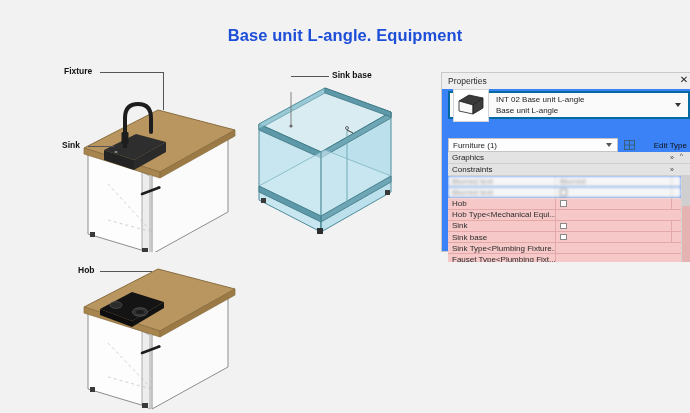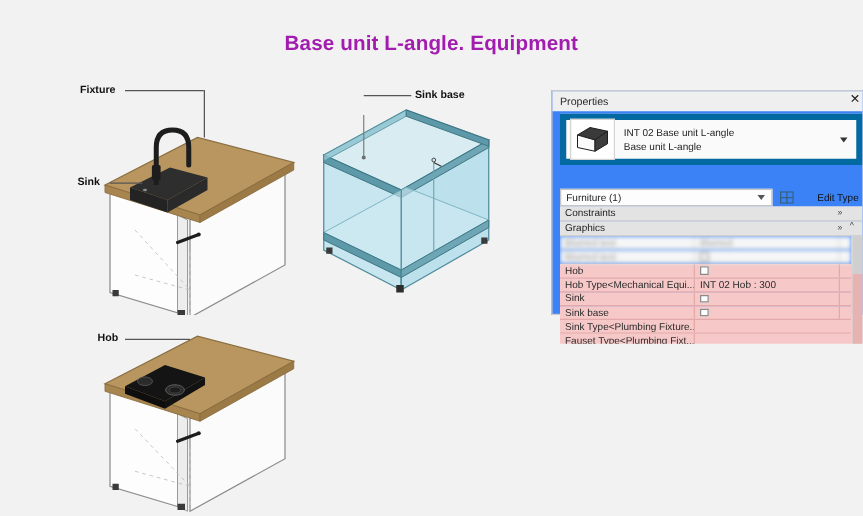--- a/index.html
+++ b/index.html
@@ -9,21 +9,21 @@
     font-family:"Liberation Sans", sans-serif;
     position:relative;
     color:#1a1a1a;
   }
 
   
   #page-title{
     position:absolute; top:26px; left:0; width:690px;
     text-align:center;
     font-size:16.5px; font-weight:700; letter-spacing:.1px;
-    color:#a21caf;
+    color:#1d4ed8;
   }
 
   
   .callout-label{
     position:absolute;
     font-size:8.5px; font-weight:700; color:#111;
     white-space:nowrap;
   }
   .leader{ position:absolute; background:#555; }
   .leader.h{ height:1px; }
@@ -46,23 +46,23 @@
     font-size:8.5px; color:#2a2a2a;
     background:#efefef;
   }
   #prop-close{
     position:absolute; right:7px; top:2px;
     width:10px; height:10px; line-height:10px; text-align:center;
     font-size:10px; color:#222; font-weight:400; cursor:pointer;
   }
   #type-selector{
     margin:2px 6px 0 6px;
-    height:41px;
+    height:28px;
     background:#fafafa;
-    border:5px solid #0369a1;
+    border:2px solid #0369a1;
     display:flex; align-items:center;
     position:relative;
   }
   #type-thumb{
     width:36px; height:33px; margin-left:3px;
     background:#fff; border:1px solid #d4d4d4;
     display:flex; align-items:center; justify-content:center;
   }
   #type-text{ margin-left:7px; line-height:11px; font-size:8px; color:#1d1d1d; }
   #type-dropdown-arrow{
@@ -296,27 +296,27 @@
       <svg width="11" height="10" viewBox="0 0 11 10">
         <rect x=".5" y=".5" width="10" height="9" fill="none" stroke="#35607f" stroke-width="1"></rect>
         <line x1="5.5" y1=".5" x2="5.5" y2="9.5" stroke="#35607f" stroke-width="1"></line>
         <line x1=".5" y1="5" x2="10.5" y2="5" stroke="#35607f" stroke-width="1"></line>
       </svg>
       <span>Edit Type</span>
     </div>
   </div>
 
   <div class="section-row">
-    <span>Constraints</span>
-    <span class="chev">»</span>
-  </div>
-  <div class="section-row">
     <span>Graphics</span>
     <span class="chev">»</span>
     <span id="panel-up-arrow">^</span>
+  </div>
+  <div class="section-row">
+    <span>Constraints</span>
+    <span class="chev">»</span>
   </div>
 
   <div id="grid-wrap">
     <div id="grid">
         <div class="grid-row blurred">
           <div class="c-name">Blurred text</div>
           <div class="c-val">Blurred</div>
           <div class="c-tail"></div>
         </div>
         <div class="grid-row blurred">
@@ -328,21 +328,20 @@
         </div>
         <div class="grid-row hl">
           <div class="c-name">Hob</div>
           <div class="c-val">
             <span class="chk"></span>
           </div>
           <div class="c-tail"></div>
         </div>
         <div class="grid-row hl">
           <div class="c-name">Hob Type&lt;Mechanical Equi...</div>
-          <div class="c-val">INT 02 Hob : 300</div>
           <div class="c-tail"></div>
         </div>
         <div class="grid-row hl">
           <div class="c-name">Sink</div>
           <div class="c-val">
             <span class="chk"></span>
           </div>
           <div class="c-tail"></div>
         </div>
         <div class="grid-row hl">

